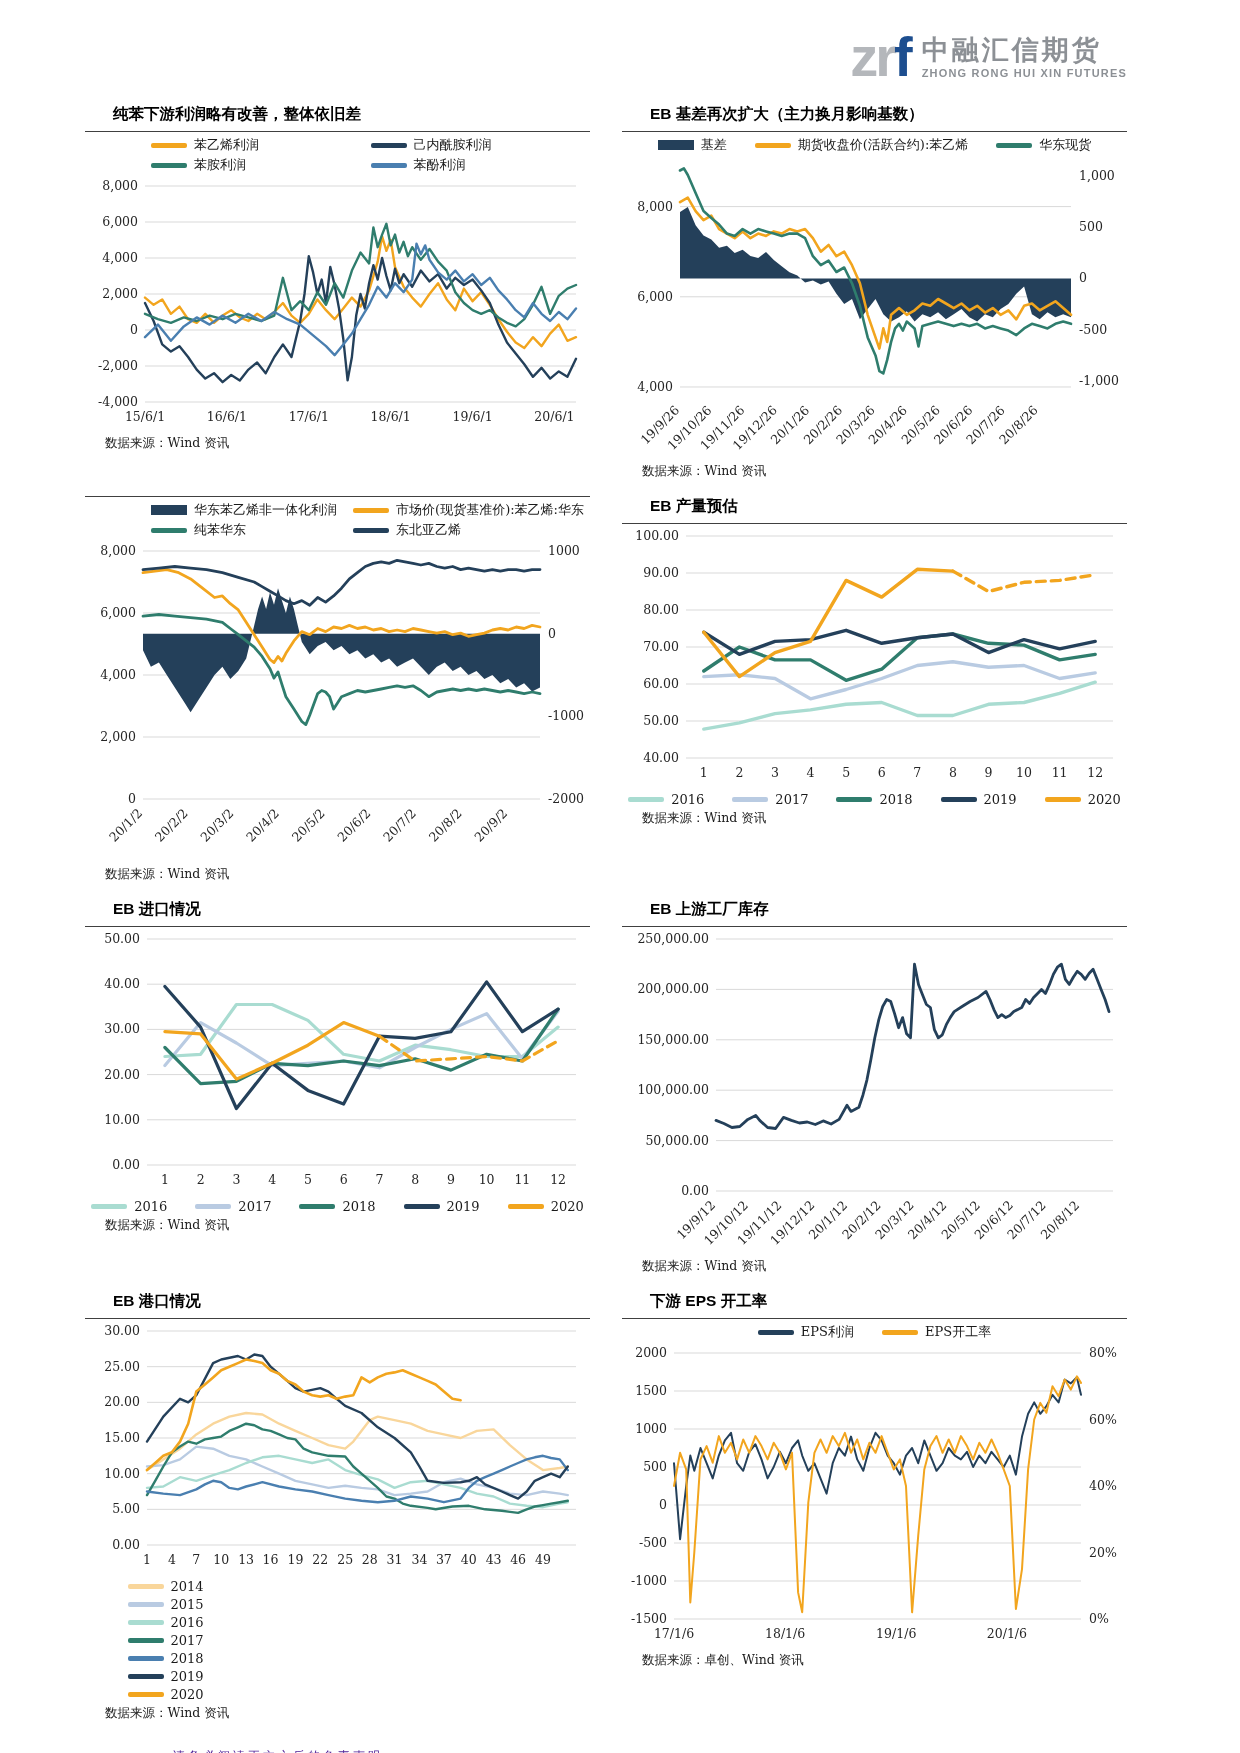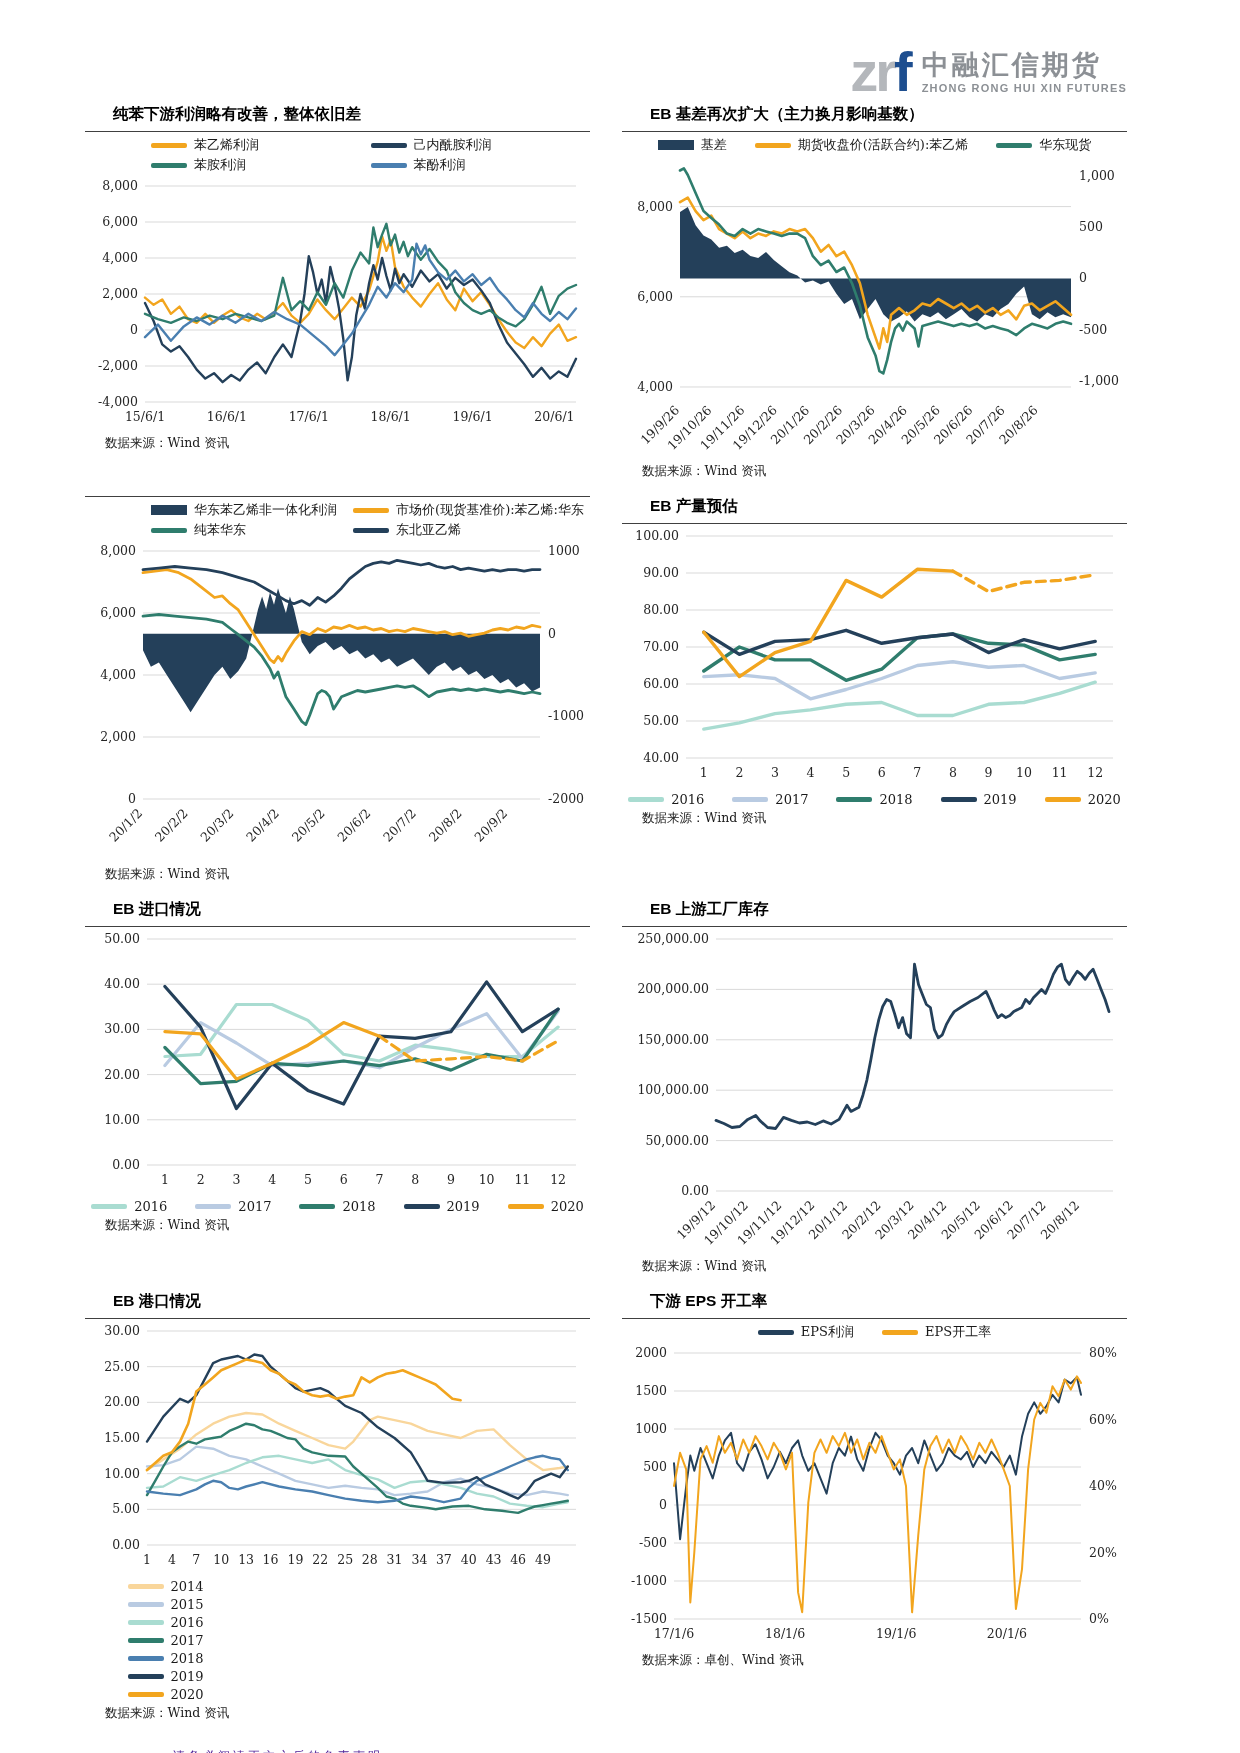--- a/index.html
+++ b/index.html
@@ -1,18 +1,18 @@
 <!DOCTYPE html>
 <html><head>
 <meta charset="utf-8">
 <style>
   html,body{margin:0;padding:0;background:#fff;}
   body{width:1240px;min-height:1753px;font-family:"Liberation Sans",sans-serif;overflow:hidden;}
   .page{padding:14px 113px 0 85px;}
-  .header{display:flex;justify-content:flex-end;align-items:flex-end;height:86px;margin-bottom:4px;}
+  .header{display:flex;justify-content:flex-end;align-items:center;height:86px;margin-bottom:4px;}
   .logo{display:flex;align-items:center;gap:12px;}
   .logo-mark{font-weight:bold;font-size:56px;line-height:56px;letter-spacing:-3px;}
   .logo-zr{color:#b4b7bb;}
   .logo-f{color:#1d4e8f;}
   .logo-text{display:flex;flex-direction:column;}
   .logo-cn{font-size:27px;font-weight:bold;color:#8c9095;letter-spacing:3px;line-height:30px;}
   .logo-en{font-size:11px;font-weight:bold;color:#8c9095;letter-spacing:1.2px;margin-top:2px;}
   .row{display:flex;justify-content:space-between;margin-bottom:16px;}
   .col{width:505px;}
   .sec-title{font-size:15.5px;font-weight:bold;color:#000;margin:0 0 6px 28px;font-family:"Liberation Sans",sans-serif;}

